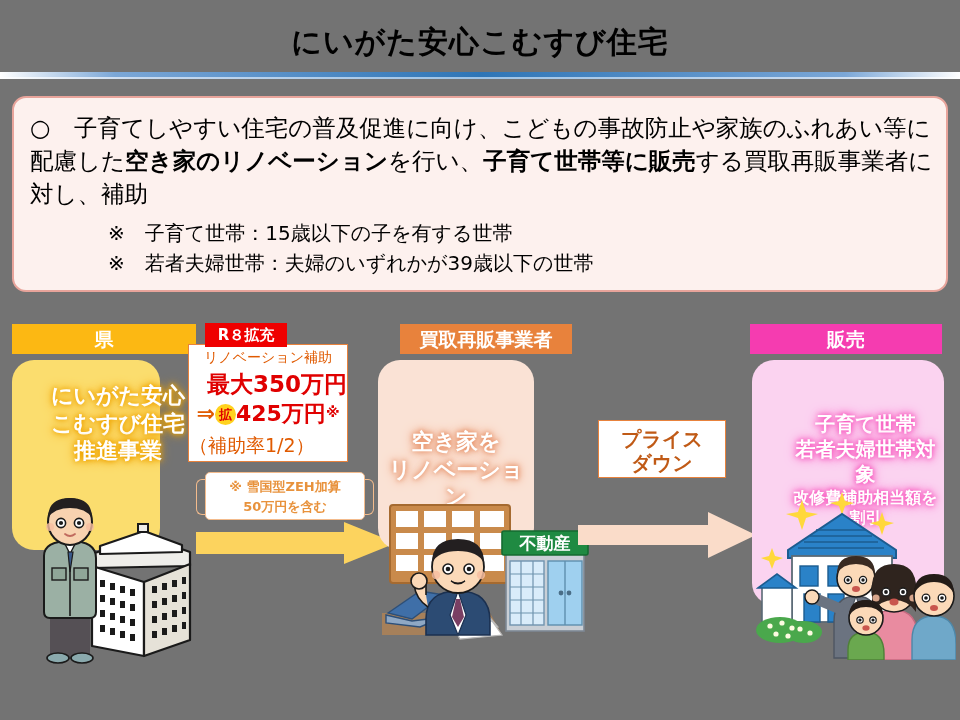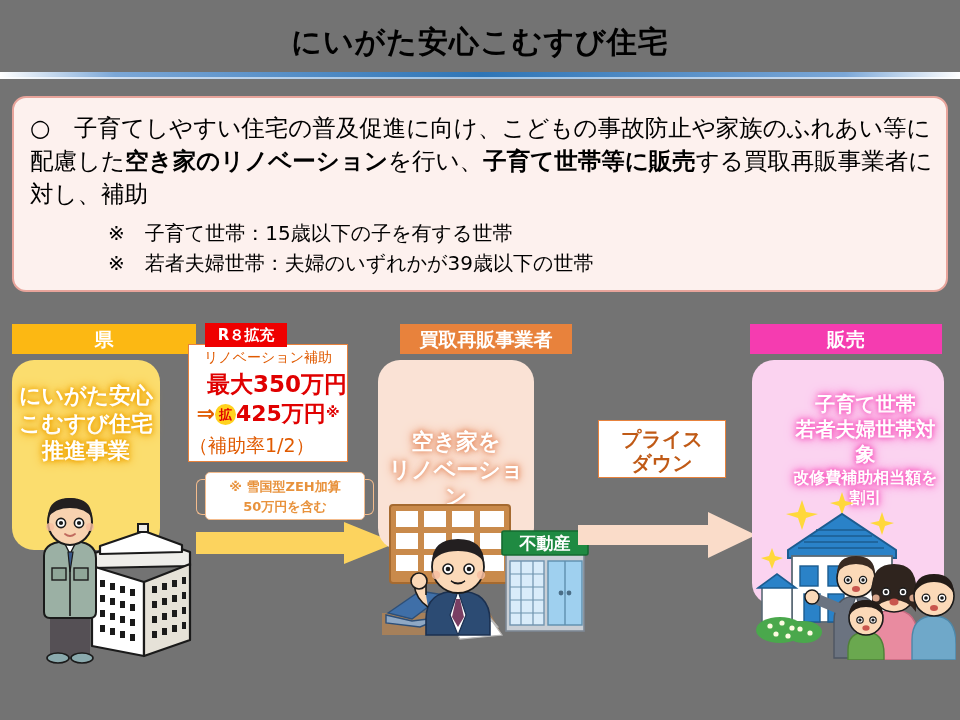--- a/index.html
+++ b/index.html
@@ -57,38 +57,38 @@
   .hdr-sell     { left:750px; top:24px; width:192px; background:#f53cb0; }
 
   .badge-r8 {
     position:absolute; left:205px; top:23px; width:82px; height:24px;
     background:#ef0000; color:#fff; font-weight:bold; font-size:15px;
     line-height:24px; text-align:center; white-space:nowrap; z-index:6;
   }
 
   
   .panel { position:absolute; border-radius:22px; }
-  .panel-ken   { left:12px;  top:60px; width:148px; height:190px; background:#fbdd6e; }
+  .panel-ken   { left:12px;  top:60px; width:148px; height:190px; background:#fbdd6e;padding-left:32px; }
   .panel-buyer { left:378px; top:60px; width:156px; height:190px; background:#fae2d5; }
   .panel-sell  { left:752px; top:60px; width:192px; height:245px; background:#fbd3f0; }
 
   .panel-label {
     position:absolute; width:100%; text-align:center; color:#ffffff;
     font-weight:bold; line-height:1.26;
   }
   .panel-label.ken {
     top:22px; font-size:22px;
     text-shadow:0 0 7px #f0a500,0 0 12px #f0a500,0 0 4px #f0a500;
   }
   .panel-label.buyer {
     top:68px; font-size:22px;
     text-shadow:0 0 7px #e8936a,0 0 12px #e8936a,0 0 4px #e8936a;
   }
   .panel-label.sell {
-    top:32px; font-size:20px;
+    top:52px; font-size:20px;
     text-shadow:0 0 7px #f85cc0,0 0 12px #f85cc0,0 0 4px #f85cc0;
     padding-left:35px;
   }
   .panel-label.sell .small { font-size:16px; }
 
   
   .subsidy {
     position:absolute; left:188px; top:44px; width:160px; height:118px;
     background:#ffffff; border:1.6px solid #e8823c; z-index:5;
   }

